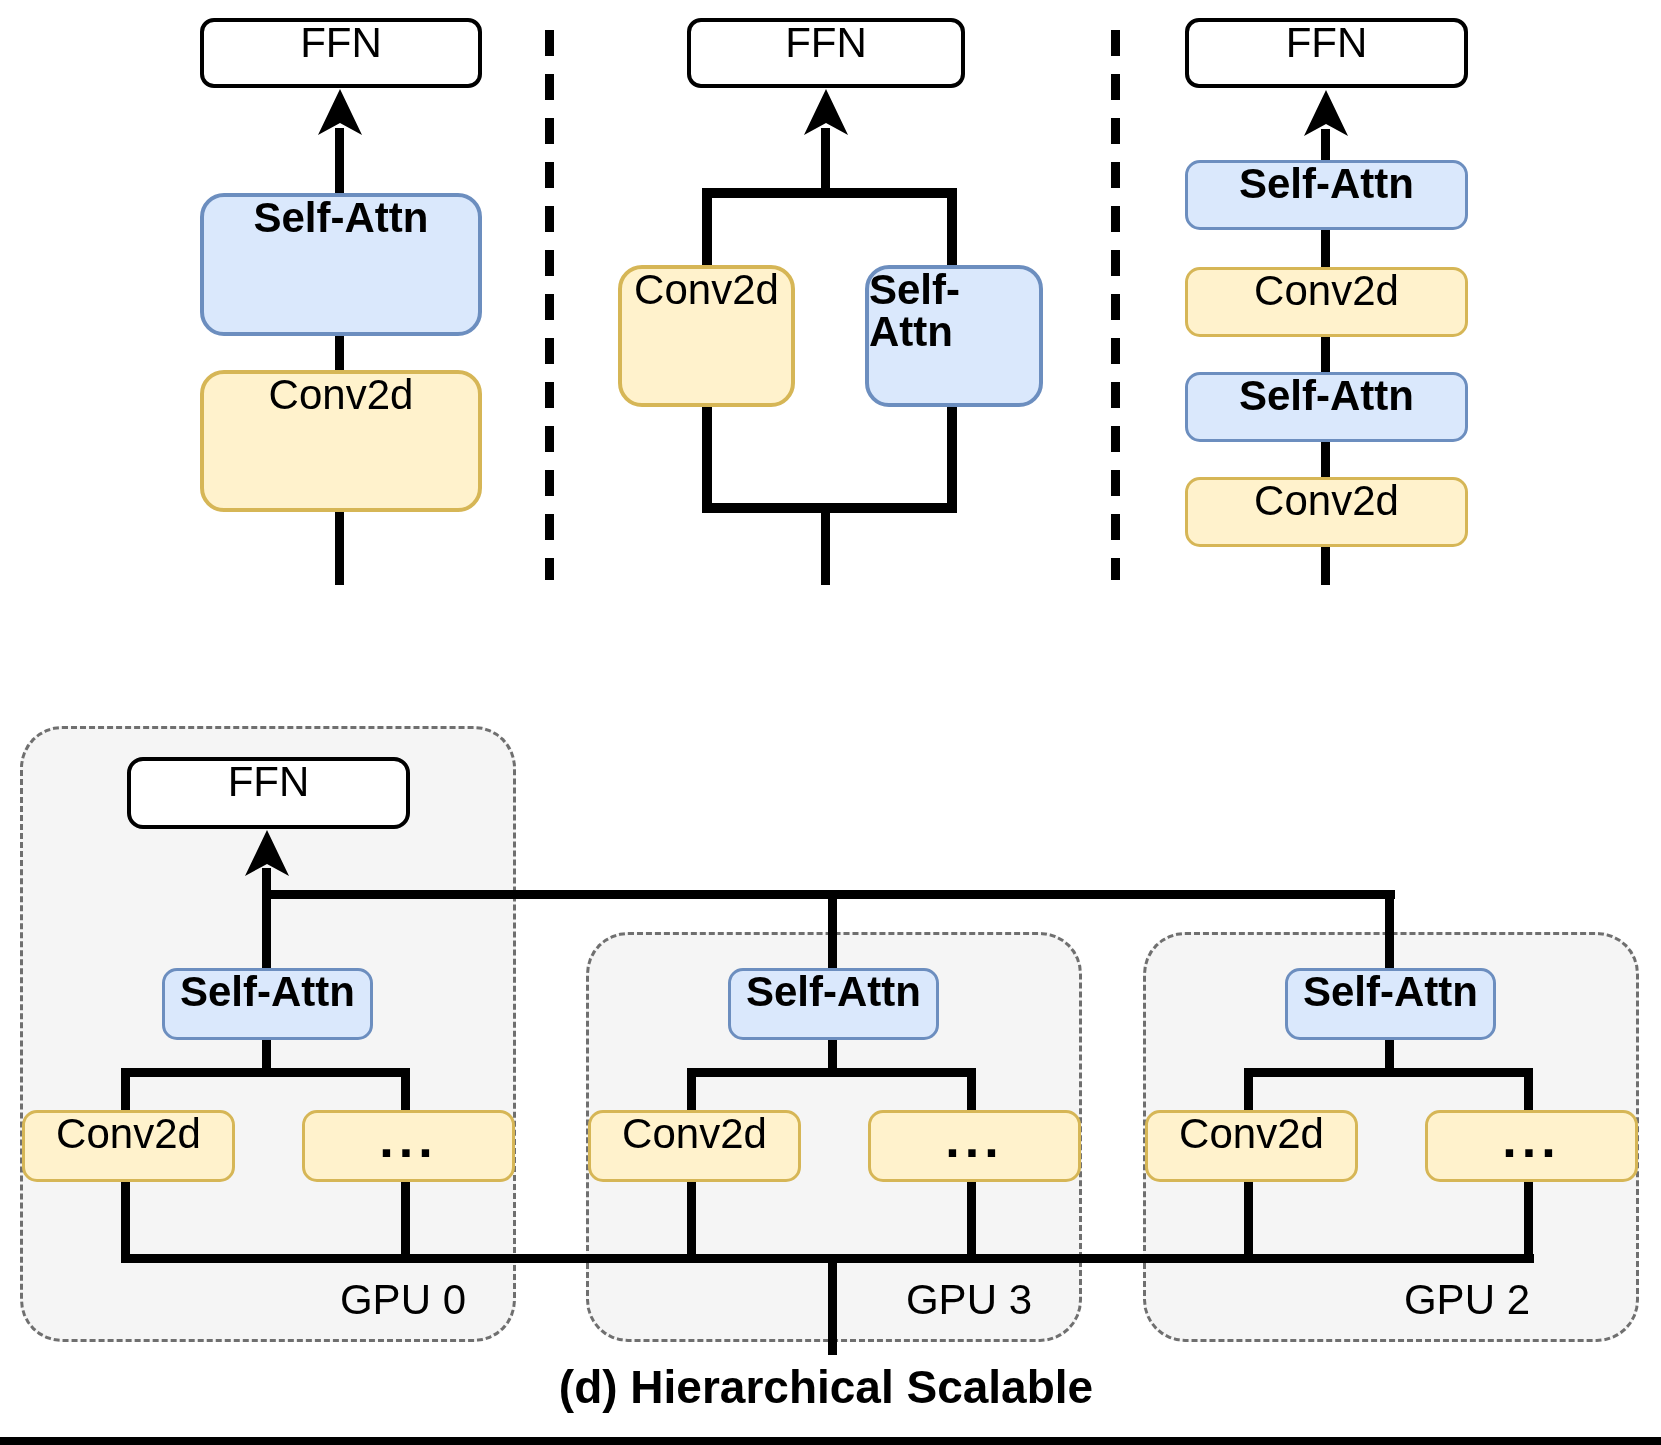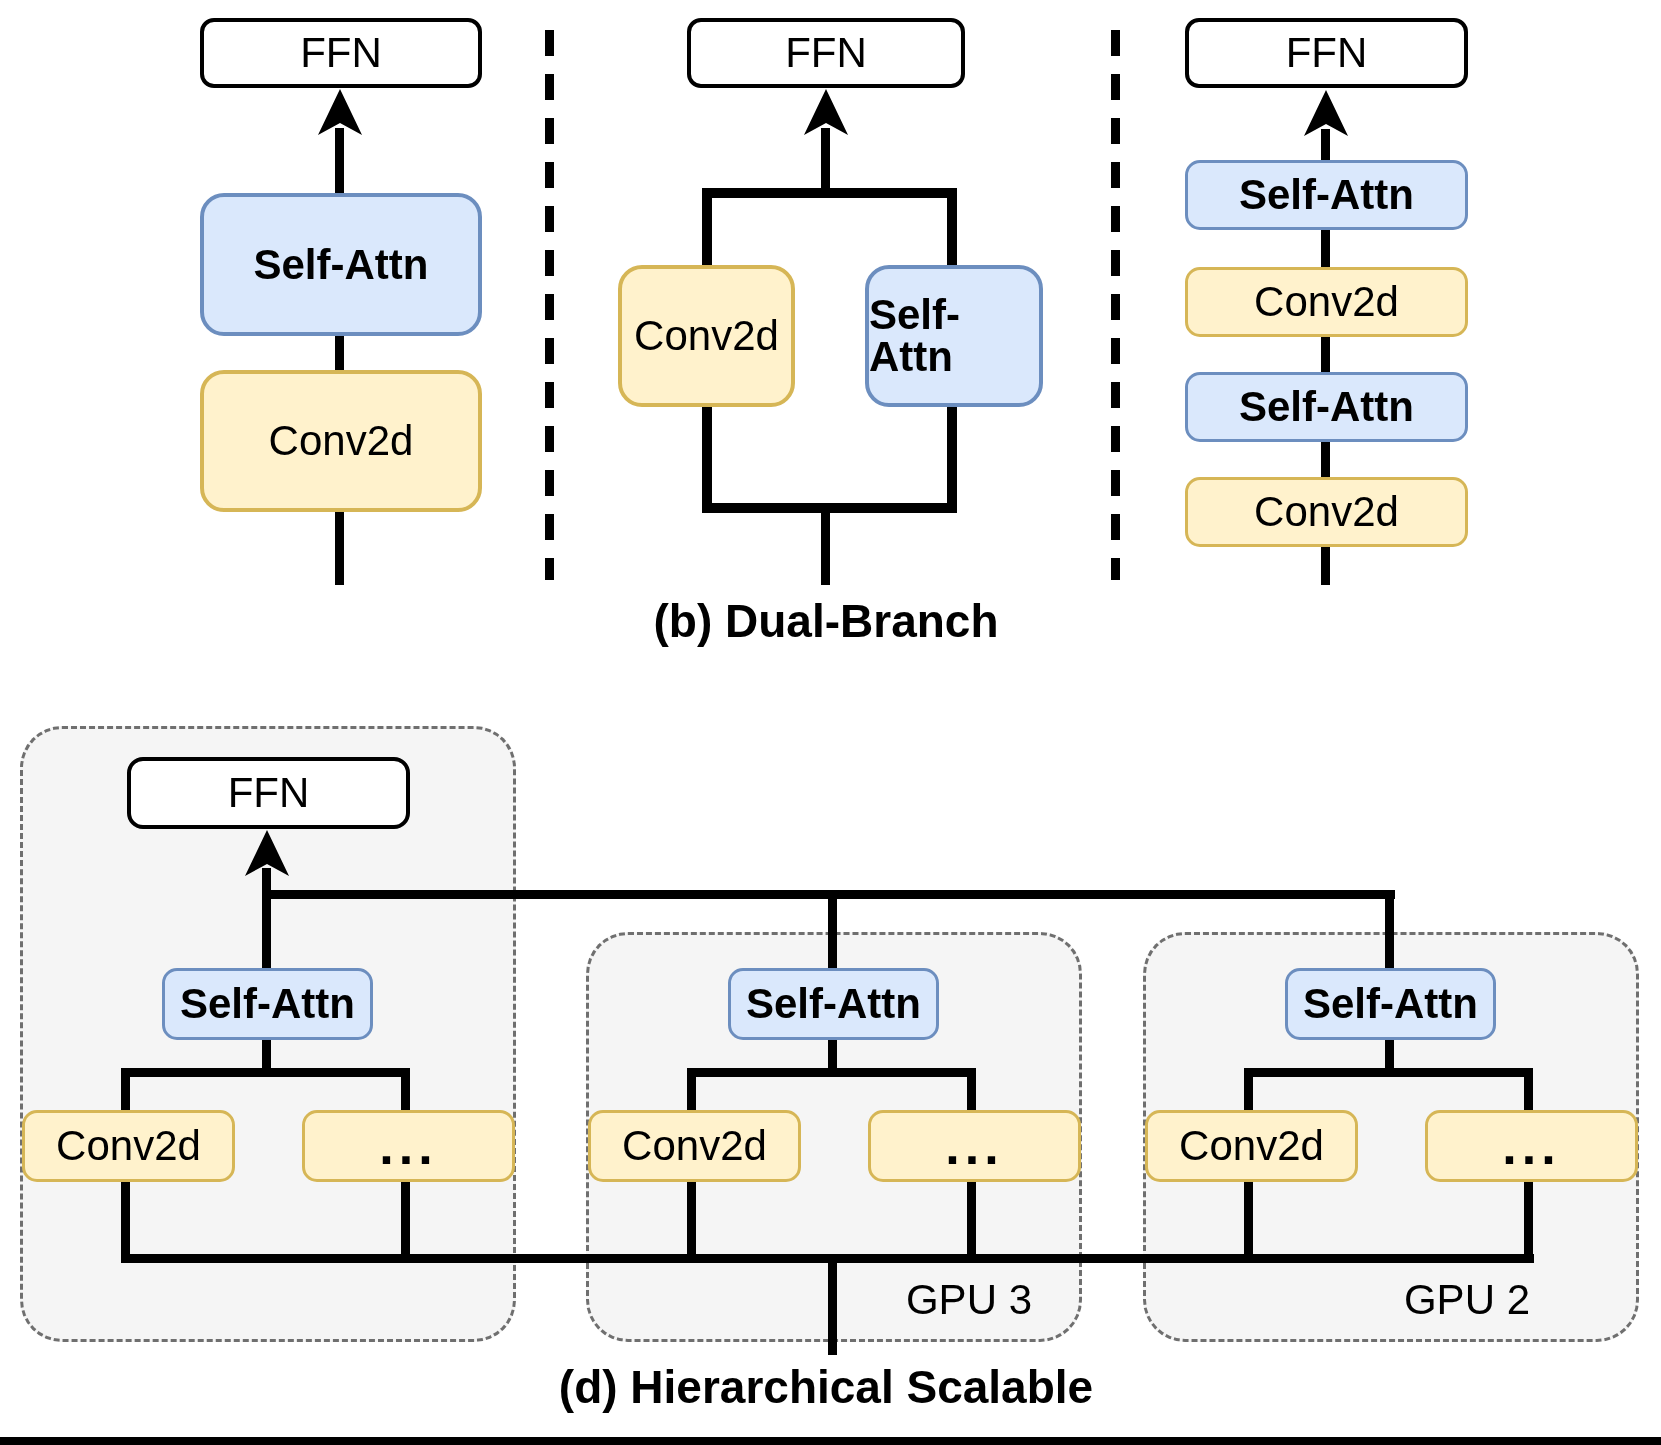--- a/index.html
+++ b/index.html
@@ -1,21 +1,21 @@
 <!DOCTYPE html>
 <html style="--attn_fill: #dae8fc; --attn_border: #6c8ebf; --conv_fill: #fff2cc; --conv_border: #d6b656; --ffn_fill: #ffffff; --gpu_fill: #f5f5f5; --gpu_border: #6f6f6f; --line: #000000;"><head>
 <meta charset="utf-8">
 <style>
   html,body{margin:0;padding:0;background:#ffffff;}
   .canvas{
     position:relative;width:1661px;height:1445px;background:#ffffff;overflow:hidden;
     font-family:"Liberation Sans", sans-serif;color:#000;
   }
   .box{
-    position:absolute;display:flex;align-items:center;justify-content:center;
+    position:absolute;display:flex;align-items:flex-start;justify-content:center;
     box-sizing:border-box;font-size:42px;line-height:1;z-index:2;
   }
   .box.attn{background:var(--attn_fill,#dae8fc);border:4px solid var(--attn_border,#6c8ebf);border-radius:24px;font-weight:bold;}
   .box.conv{background:var(--conv_fill,#fff2cc);border:4px solid var(--conv_border,#d6b656);border-radius:24px;}
   .box.thin{border-width:3px;border-radius:15px;}
   .box.ffn{background:var(--ffn_fill,#ffffff);border:4px solid var(--line,#000);border-radius:14px;}
   .vline,.hline{position:absolute;background:var(--line,#000);z-index:1;}
   .sep{
     position:absolute;width:9px;z-index:1;
     background:repeating-linear-gradient(180deg, var(--line,#000) 0 26px, transparent 26px 44px);
@@ -71,21 +71,20 @@
   <div class="box conv" style="left:618px;top:265px;width:177px;height:142px;">
     <span>Conv2d</span>
   </div>
   <div class="box attn" style="left:865px;top:265px;width:178px;height:142px;">
     <span>Self-Attn</span>
   </div>
   <div class="vline" style="left:702px;top:407px;width:10px;height:106px;"></div>
   <div class="vline" style="left:947px;top:407px;width:10px;height:106px;"></div>
   <div class="hline" style="left:702px;top:503px;width:255px;height:10px;"></div>
   <div class="vline" style="left:821px;top:513px;width:9px;height:72px;"></div>
-  <div class="caption" style="left:576px;top:594px;width:500px;">(b) Dual-Branch</div>
 
   <div class="box ffn" style="left:1185px;top:18px;width:283px;height:70px;">
     <span>FFN</span>
   </div>
   <svg class="arrowhead" style="left:1302px;top:90px;" width="48" height="46" viewBox="0 0 48 46">
     <polygon points="24,0 46,46 24,34 2,46" fill="#000"></polygon>
   </svg>
   <div class="vline" style="left:1321px;top:129px;width:9px;height:31px;"></div>
   <div class="box attn thin" style="left:1185px;top:160px;width:283px;height:70px;">
     <span>Self-Attn</span>
@@ -131,20 +130,21 @@
   <div class="vline" style="left:262px;top:1040px;width:9px;height:28px;"></div>
   <div class="hline" style="left:121px;top:1068px;width:289px;height:9px;"></div>
   <div class="vline" style="left:121px;top:1068px;width:9px;height:195px;"></div>
   <div class="vline" style="left:401px;top:1068px;width:9px;height:195px;"></div>
   <div class="box conv thin" style="left:22px;top:1110px;width:213px;height:72px;">
     <span>Conv2d</span>
   </div>
   <div class="box conv thin" style="left:302px;top:1110px;width:213px;height:72px;">
     <span class="dots">...</span>
   </div>
+  <div class="gpu-label" style="left:20px;top:1276px;width:446px;">GPU 0</div>
 
   <div class="box attn thin" style="left:728px;top:968px;width:211px;height:72px;">
     <span>Self-Attn</span>
   </div>
   <div class="vline" style="left:828px;top:1040px;width:9px;height:28px;"></div>
   <div class="hline" style="left:687px;top:1068px;width:289px;height:9px;"></div>
   <div class="vline" style="left:687px;top:1068px;width:9px;height:195px;"></div>
   <div class="vline" style="left:967px;top:1068px;width:9px;height:195px;"></div>
   <div class="box conv thin" style="left:588px;top:1110px;width:213px;height:72px;">
     <span>Conv2d</span>

